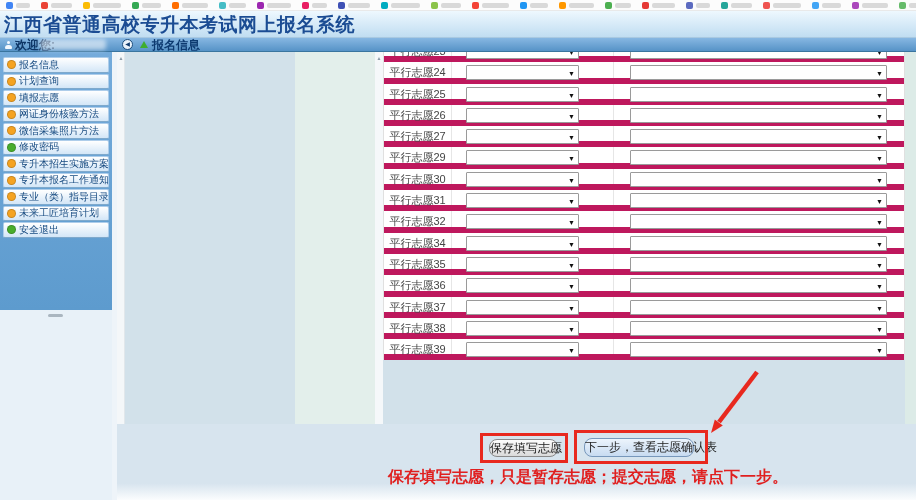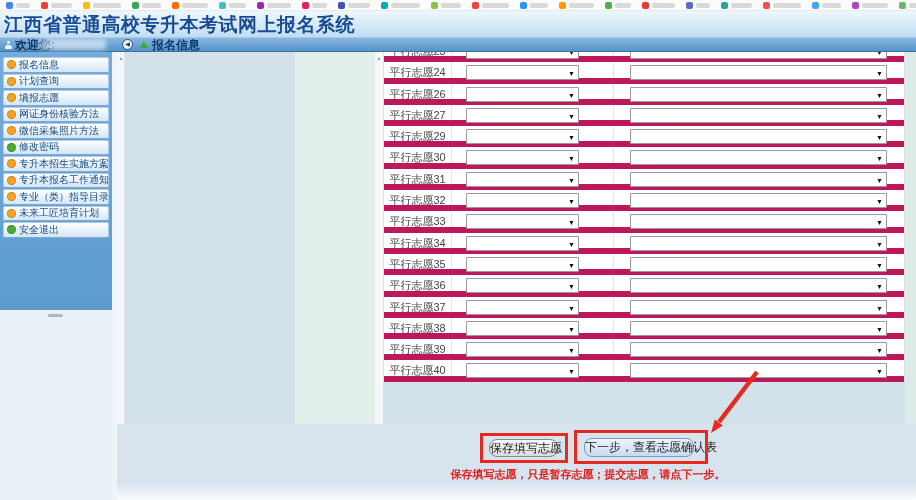--- a/index.html
+++ b/index.html
@@ -90,21 +90,21 @@
     border-radius:8px; cursor:pointer; white-space:nowrap; }
   .save-btn { left:489px; top:439px; width:69px; height:18px; line-height:16px;
     background:linear-gradient(#fdfdfd,#dadada); border:1px solid #8a8a8a; }
   .next-btn { left:584px; top:438px; width:110px; height:19px; line-height:17px;
     background:linear-gradient(#ecf4fc,#c8dbf1); border:1px solid #7797bb; }
   .anno-rect { position:absolute; z-index:5; border:3px solid #e8291f; background:transparent;
     pointer-events:none; }
   .anno-rect-1 { left:480px; top:433px; width:88px; height:30px; }
   .anno-rect-2 { left:574px; top:430px; width:134px; height:34px; }
   .note-text { position:absolute; left:388px; top:467px; width:400px; z-index:4;
-    text-align:center; font-size:11px; font-weight:bold; color:#e01f1f; white-space:nowrap; }
+    text-align:center; font-size:16px; font-weight:bold; color:#e01f1f; white-space:nowrap; }
   .anno-arrow-svg { position:absolute; left:0; top:0; width:916px; height:500px; z-index:7;
     pointer-events:none; }
 </style>
 </head>
 <body>
 
 <div id="page">
 
   <div class="bookmarks-bar">
       <span class="bm">
@@ -297,20 +297,33 @@
         <span class="sel-arrow">▼</span>
       </div>
     </div>
     <div class="cell-sel2">
       <div class="sel sel2">
         <span class="sel-arrow">▼</span>
       </div>
     </div>
   </div>
         <div class="t-row">
+    <div class="cell-label">平行志愿25</div>
+    <div class="cell-sel1">
+      <div class="sel sel1">
+        <span class="sel-arrow">▼</span>
+      </div>
+    </div>
+    <div class="cell-sel2">
+      <div class="sel sel2">
+        <span class="sel-arrow">▼</span>
+      </div>
+    </div>
+  </div>
+        <div class="t-row">
     <div class="cell-label">平行志愿26</div>
     <div class="cell-sel1">
       <div class="sel sel1">
         <span class="sel-arrow">▼</span>
       </div>
     </div>
     <div class="cell-sel2">
       <div class="sel sel2">
         <span class="sel-arrow">▼</span>
       </div>
@@ -375,33 +388,20 @@
         <span class="sel-arrow">▼</span>
       </div>
     </div>
     <div class="cell-sel2">
       <div class="sel sel2">
         <span class="sel-arrow">▼</span>
       </div>
     </div>
   </div>
         <div class="t-row">
-    <div class="cell-label">平行志愿33</div>
-    <div class="cell-sel1">
-      <div class="sel sel1">
-        <span class="sel-arrow">▼</span>
-      </div>
-    </div>
-    <div class="cell-sel2">
-      <div class="sel sel2">
-        <span class="sel-arrow">▼</span>
-      </div>
-    </div>
-  </div>
-        <div class="t-row">
     <div class="cell-label">平行志愿34</div>
     <div class="cell-sel1">
       <div class="sel sel1">
         <span class="sel-arrow">▼</span>
       </div>
     </div>
     <div class="cell-sel2">
       <div class="sel sel2">
         <span class="sel-arrow">▼</span>
       </div>
@@ -454,33 +454,20 @@
       </div>
     </div>
     <div class="cell-sel2">
       <div class="sel sel2">
         <span class="sel-arrow">▼</span>
       </div>
     </div>
   </div>
         <div class="t-row">
     <div class="cell-label">平行志愿39</div>
-    <div class="cell-sel1">
-      <div class="sel sel1">
-        <span class="sel-arrow">▼</span>
-      </div>
-    </div>
-    <div class="cell-sel2">
-      <div class="sel sel2">
-        <span class="sel-arrow">▼</span>
-      </div>
-    </div>
-  </div>
-        <div class="t-row">
-    <div class="cell-label">平行志愿40</div>
     <div class="cell-sel1">
       <div class="sel sel1">
         <span class="sel-arrow">▼</span>
       </div>
     </div>
     <div class="cell-sel2">
       <div class="sel sel2">
         <span class="sel-arrow">▼</span>
       </div>
     </div>

